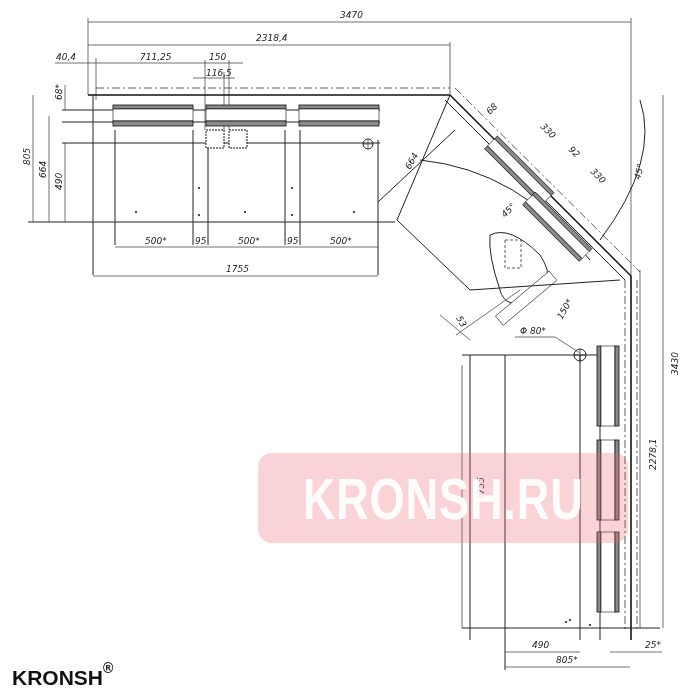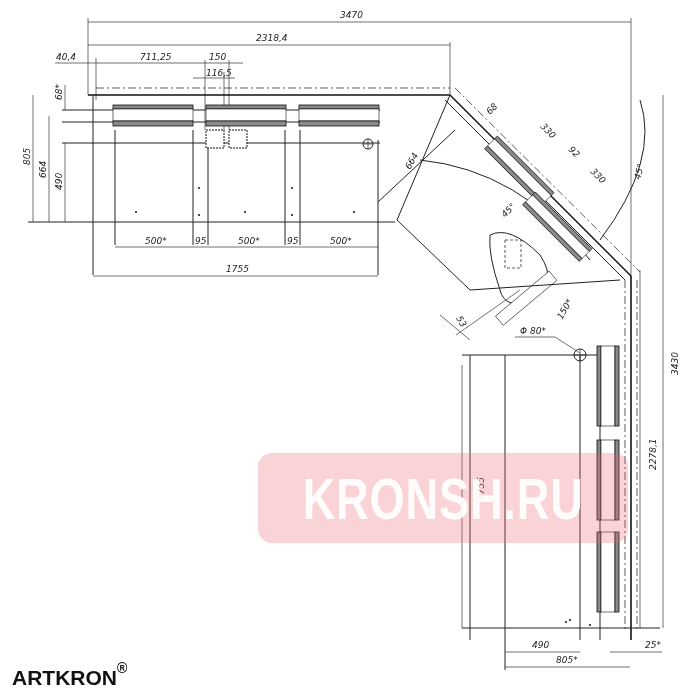--- a/index.html
+++ b/index.html
@@ -199,14 +199,14 @@
     <line class="thin" x1="610" y1="652" x2="662" y2="652"></line>
     <text class="dim" x="645" y="648">25*</text>
   </g>
 </svg>
 
 <div class="watermark">
   <span>KRONSH.RU</span>
 </div>
 
 <div class="brand">
-  <span>ARTKRON</span><sup>®</sup>
+  <span>KRONSH</span><sup>®</sup>
 </div>
 
 </body></html>

